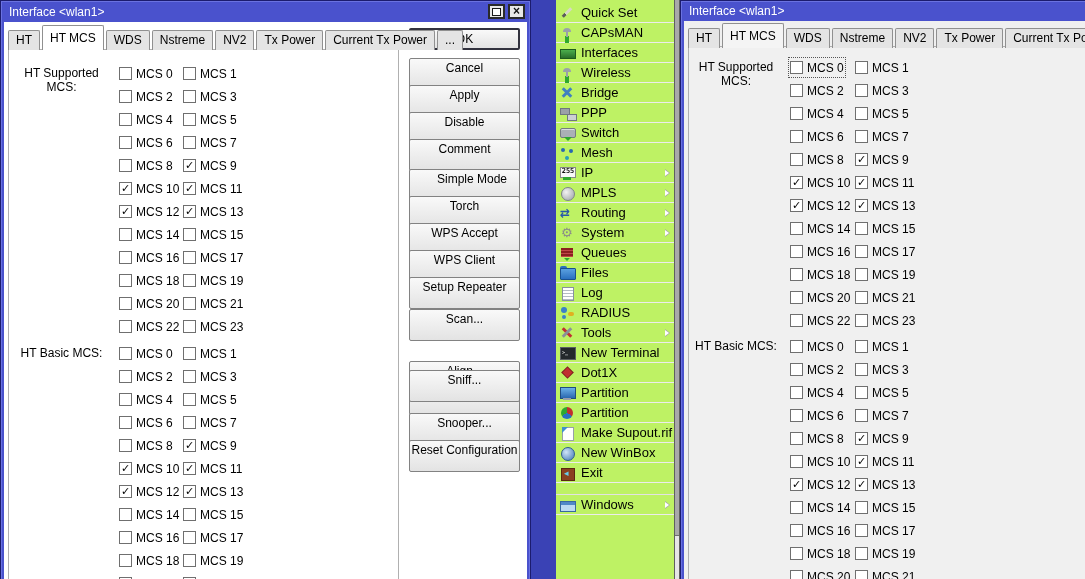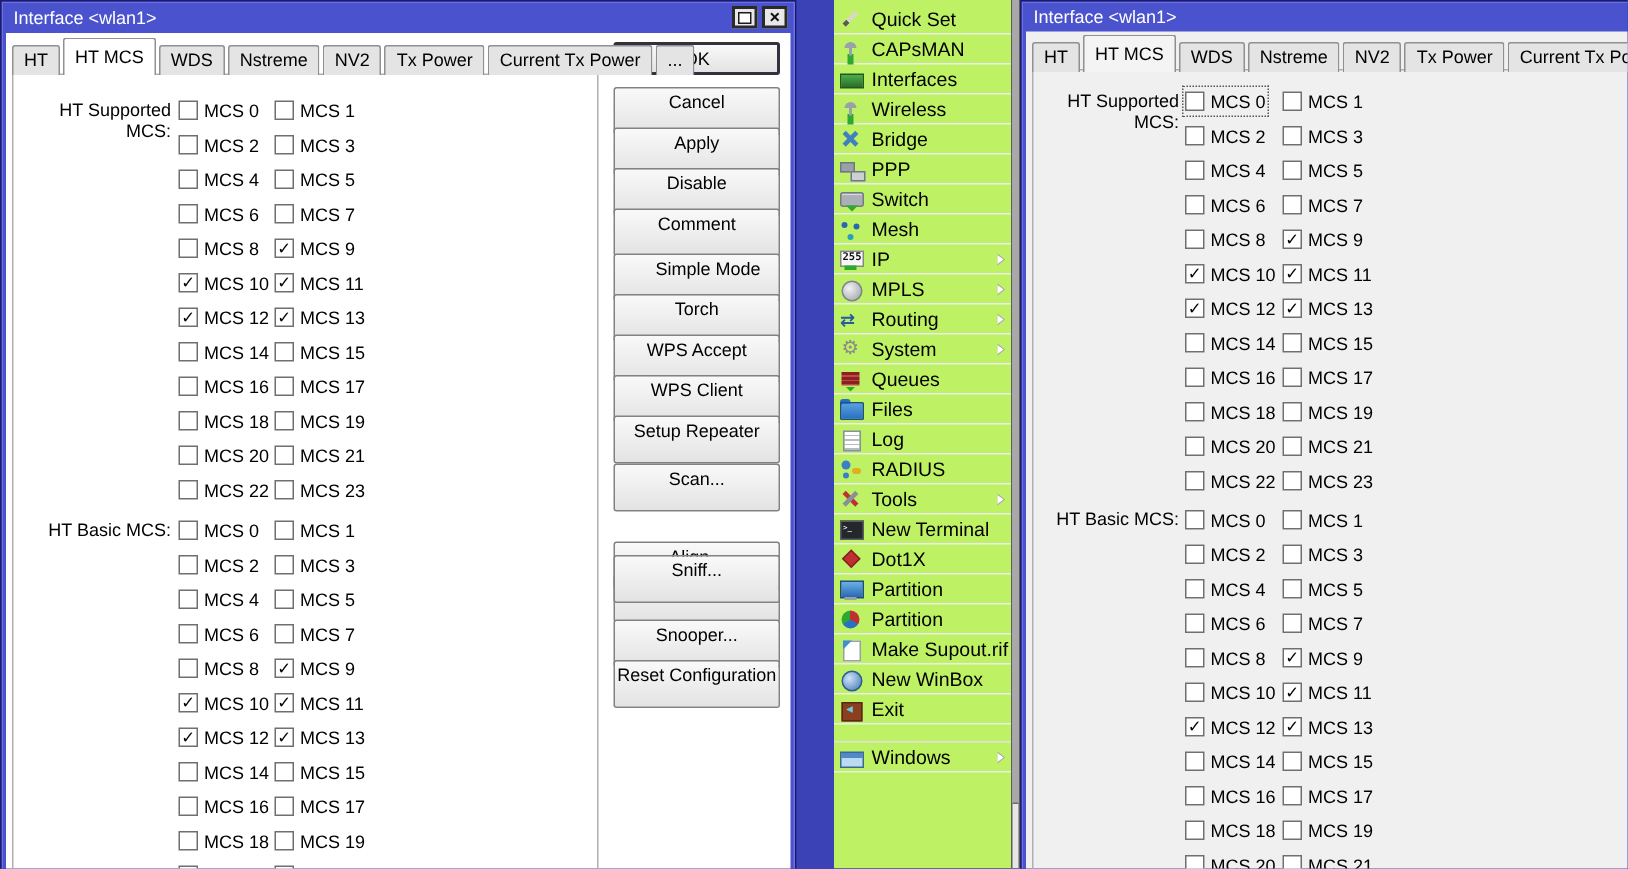--- a/index.html
+++ b/index.html
@@ -50,21 +50,21 @@
   .tab.active { background: #fff; height: 25px; line-height: 24px; position: relative; z-index: 4; }
   #right-window .tab.active { background: #f4f4f4; }
   .pane {
     position: absolute; top: 27px; bottom: 0; z-index: 1;
     border: 1px solid #b0b0b0; border-bottom: none; background: transparent;
   }
   #lw-pane { left: 4px; width: 391px; }
   #rw-pane { left: 4px; right: -10px; top: 25px; }
 
   
-  .grp { position: absolute; text-align: right; z-index: 2; }
+  .grp { position: absolute; text-align: center; z-index: 2; }
   .cbrow { position: absolute; height: 17px; display: flex; align-items: center; cursor: default; z-index: 2; }
   .cbrow.focused { outline: 1px dotted #555; outline-offset: 1px; }
   .cb {
     width: 13px; height: 13px; background: #fff; border: 1px solid #6f6f6f;
     margin-right: 4px; flex: none;
     display: flex; align-items: center; justify-content: center;
     font: bold 11px/11px "DejaVu Sans", sans-serif; color: #000;
   }
   
   .btn {

